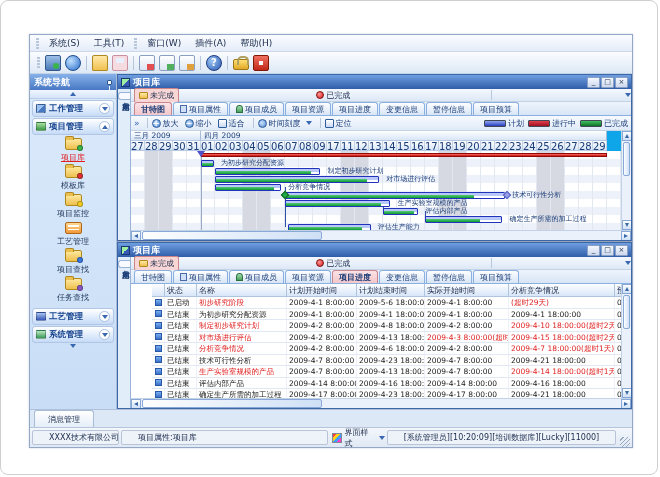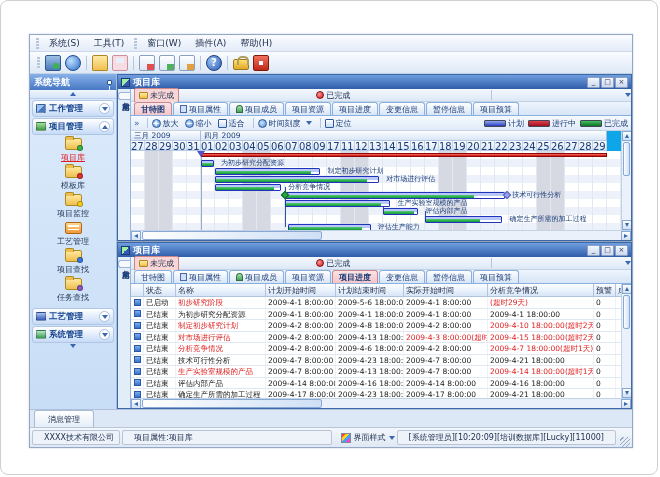--- a/index.html
+++ b/index.html
@@ -135,34 +135,34 @@
   .hscroll .sb-th { width:180px; margin:0 1px; }
   .tri { width:0; height:0; }
   .tri.u { border-left:2.5px solid transparent; border-right:2.5px solid transparent; border-bottom:4px solid #3868a8; }
   .tri.d { border-left:2.5px solid transparent; border-right:2.5px solid transparent; border-top:4px solid #3868a8; }
   .tri.l { border-top:2.5px solid transparent; border-bottom:2.5px solid transparent; border-right:4px solid #3868a8; }
   .tri.r { border-top:2.5px solid transparent; border-bottom:2.5px solid transparent; border-left:4px solid #3868a8; }
   .vspacer { flex:1; } .hspacer { flex:1; }
 
   
   .tbl-wrap { flex:1; display:flex; min-height:0; background:#fff; }
-  .tbl { flex:1; overflow:hidden; display:flex; flex-direction:column; }
+  .tbl { flex:1; overflow:hidden; display:flex; flex-direction:column;padding-left:21px; }
   .t-head { display:flex; height:13px; flex:0 0 auto; }
   .t-hc { flex:0 0 auto; font-size:8px; color:#203050; background:linear-gradient(180deg,#fdfeff,#d8e6f8); border-right:1px solid #b0c4e0; border-bottom:1px solid #b0c4e0; padding:1px 2px; white-space:nowrap; overflow:hidden; }
   .t-row { display:flex; height:11.5px; border-bottom:1px solid #e0e8f4; background:#fff; }
   .t-c { flex:0 0 auto; font-size:7.5px; color:#202020; padding:1px 2px; white-space:nowrap; overflow:hidden; border-right:1px solid #eef2f8; }
   .t-c.red { color:#e02020; }
   .t-c.mark { display:flex; align-items:center; justify-content:center; }
   .rowmark { width:7px; height:7px; background:linear-gradient(180deg,#7ab0f0,#3a70c8); border:1px solid #2858a8; }
 
   
   .bottomtabs { height:18px; display:flex; background:#dce8f6; border-top:1px solid #b0c0d8; flex:0 0 auto; }
   .msg-tab { width:60px; margin-left:4px; background:linear-gradient(180deg,#ffffff,#e4eef8); border:1px solid #a8bcd8; border-bottom:none; border-radius:3px 3px 0 0; font-size:8px; color:#203050; display:flex; align-items:center; justify-content:center; }
   .statusbar { height:20px; display:flex; align-items:center; gap:2px; background:linear-gradient(180deg,#f4f7fc,#dfe8f4); border-top:1px solid #b8c4d8; padding:0 2px; flex:0 0 auto; }
-  .st-cell { height:15px; display:flex; align-items:center; font-size:8px; color:#203050; border:1px solid #b8c4d8; border-radius:2px; background:#eef3fa; padding:0 11px; white-space:nowrap; overflow:hidden; }
+  .st-cell { height:15px; display:flex; align-items:center; font-size:8px; color:#203050; border:1px solid #b8c4d8; border-radius:2px; background:#eef3fa; padding:0 16px; white-space:nowrap; overflow:hidden; }
   .st-company { width:88px; }
   .st-op { width:210px; }
   .st-style { display:flex; align-items:center; gap:3px; border:none; background:none; }
   .style-ico { width:10px; height:10px; border:1px solid #808898; background:linear-gradient(135deg,#ff4040 0 25%,#ffd020 25% 50%,#40a0ff 50% 75%,#ff40c0 75%); }
   .st-session { flex:0 0 auto; }
   .gripcorner { width:10px; height:10px; margin-left:2px; align-self:flex-end; background:repeating-linear-gradient(135deg,transparent 0 2px,#98a8c0 2px 3px); }
 </style>
 </head>
 <body>
 

